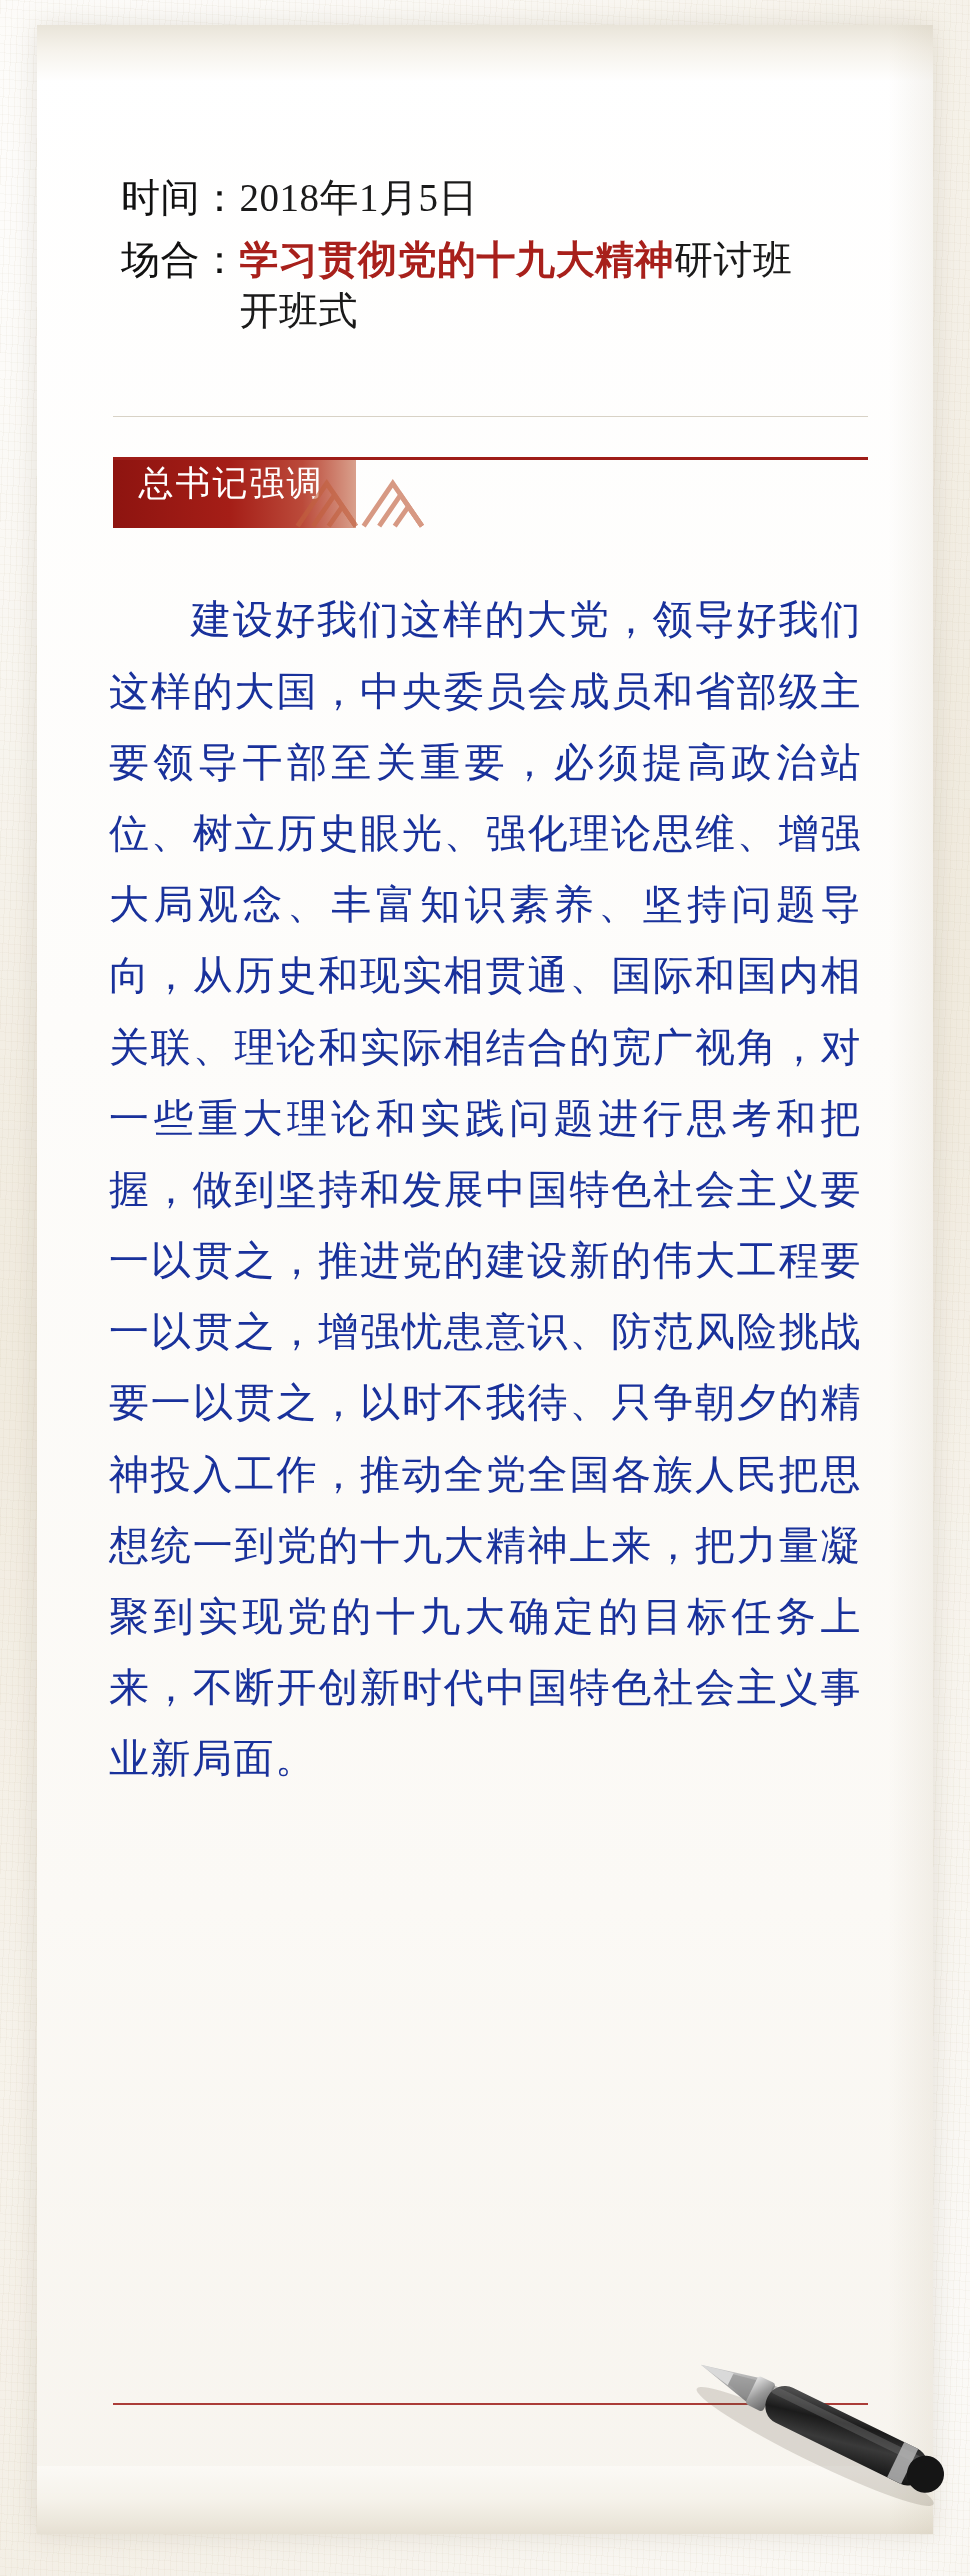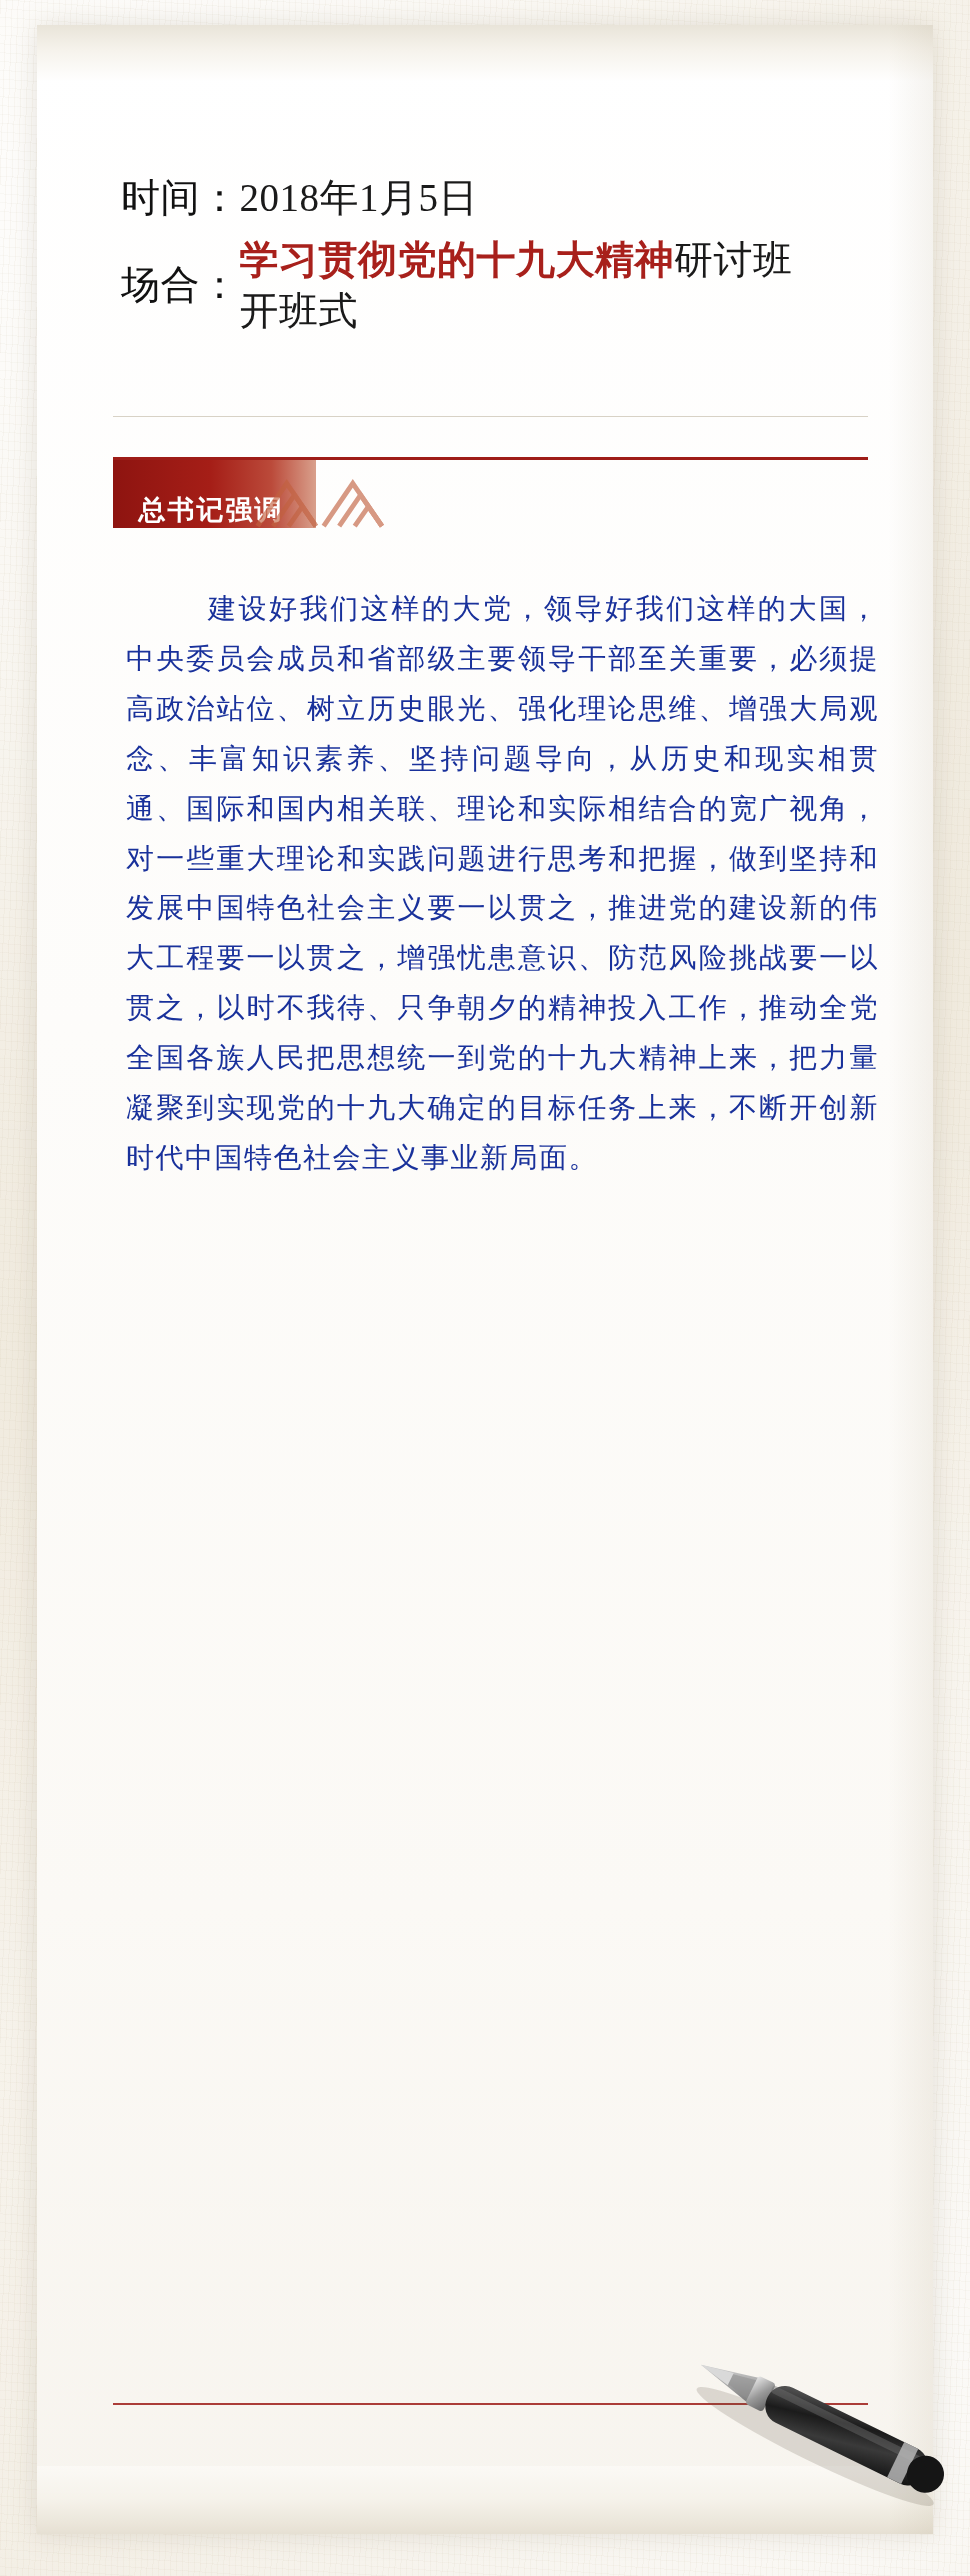--- a/index.html
+++ b/index.html
@@ -69,21 +69,21 @@
 
   
   .meta {
     position: absolute;
     left: 84px;
     top: 147px;
     width: 743px;
   }
   .meta-row {
     display: flex;
-    align-items: center;
+    align-items: flex-start;
     font-size: 39px;
     line-height: 1.32;
     color: #1a1a1a;
     letter-spacing: 0.5px;
   }
   .meta-row + .meta-row { margin-top: 9.8px; }
   .meta-label {
     flex: 0 0 auto;
     white-space: nowrap;
     color: #111;
@@ -122,46 +122,46 @@
     height: 2.9px;
     background: #9e1c17;
   }
   .banner {
     position: absolute;
     left: 0;
     top: 2.9px;
     height: 68px;
     padding: 0 33px 0 25.4px;
     display: flex;
-    align-items: flex-end;
+    align-items: flex-start;
     background: linear-gradient(90deg, #8e1410 0%, #a51e17 48%, #bb4a3a 78%, #d9a08c 100%);
     color: #ffffff;
-    font-size: 27px;
-    font-weight: bold;
+    font-size: 35px;
+    font-weight: normal;
     letter-spacing: 2px;
   }
   .banner .deco {
     position: absolute;
     right: -86px;
     top: 0;
     width: 147px;
     height: 68px;
     overflow: hidden;
     opacity: .85;
   }
   .banner .deco svg { display: block; }
 
   
   .body-text {
     position: absolute;
-    left: 89px;
+    left: 72px;
     top: 559px;
     width: 753px;
     font-family: "DejaVu Serif", "Liberation Serif", serif;
-    font-size: 28px;
+    font-size: 40px;
     line-height: 1.78;
     color: #19319b;
     text-align: justify;
     text-justify: inter-character;
     letter-spacing: 1.5px;
     text-indent: 82px;
     font-weight: 500;
   }
 
   

